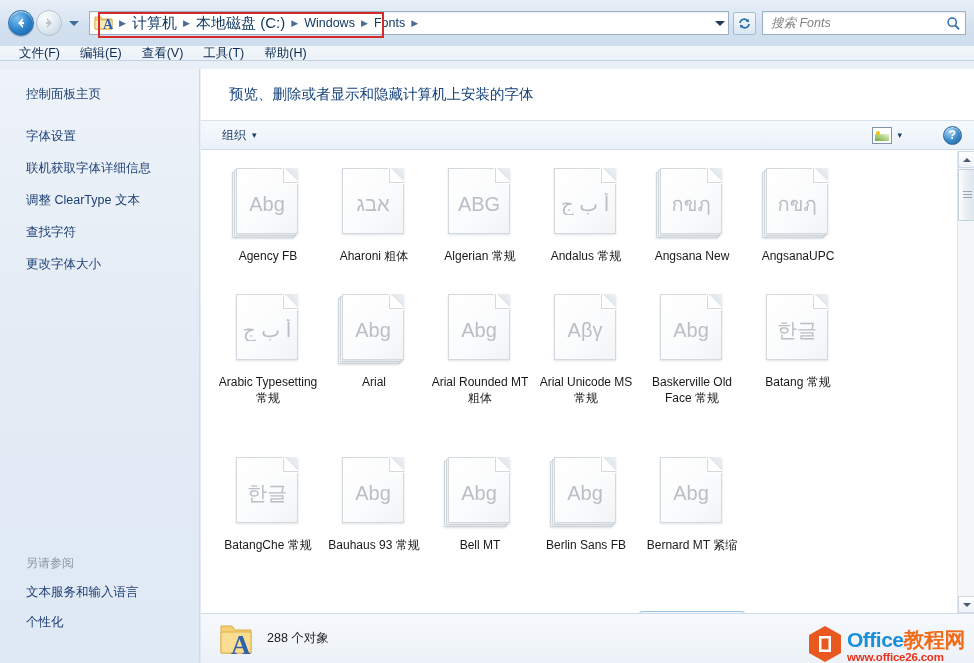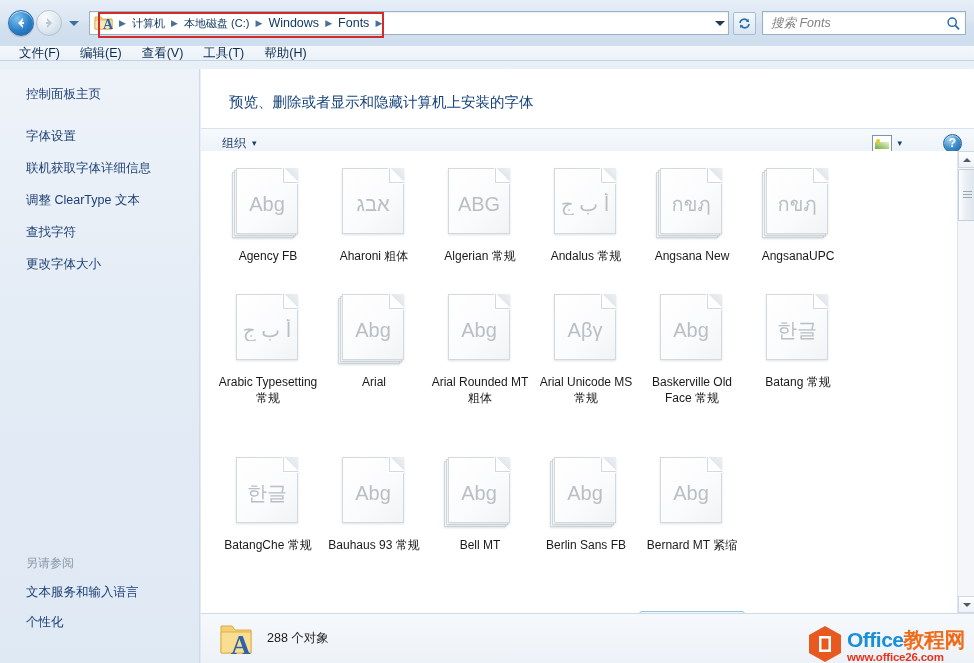--- a/index.html
+++ b/index.html
@@ -52,21 +52,21 @@
     flex: 1; height: 24px; margin-left: 6px; margin-right: 4px;
     background: #ffffff; border: 1px solid #9ab0c4;
     display: flex; align-items: center; position: relative;
     box-shadow: inset 0 1px 2px rgba(0,0,0,.08);
   }
   .addr-folder-icon { width: 22px; height: 20px; margin: 0 2px 0 3px; position: relative; flex: none; }
   .crumbs {
     display: flex; align-items: center; height: 22px; flex: 1;
     font-size: 12px; color: #14345c; overflow: hidden; white-space: nowrap;
   }
-  .crumb { padding: 0 4px; color: #123a63; font-size: 11px; }
+  .crumb { padding: 0 4px; color: #123a63; font-size: 15px; }
   .crumb.en { font-size: 12.5px; }
   .sep {
     width: 11px; text-align: center; color: #4a6f96; font-size: 9px; flex: none;
     line-height: 1;
   }
   .addr-drop {
     width: 17px; height: 22px; display: flex; align-items: center; justify-content: center;
     flex: none;
   }
   .addr-drop .tri-down { border-top-color: #23385a; }
@@ -124,21 +124,20 @@
 
   
   .main {
     position: absolute; left: 201px; top: 69px; width: 773px; height: 594px;
     background: #ffffff;
   }
   .main-header {
     height: 52px; background: #ffffff;
     display: flex; align-items: center; padding-left: 28px;
     border-bottom: 1px solid #d8e2ec;
-    margin-top: 8px;
   }
   .main-title { font-size: 14.5px; color: #14417a; }
 
   .toolbar {
     height: 29px;
     background: linear-gradient(to bottom, #f7fafd 0%, #eaf1f8 100%);
     border-bottom: 1px solid #cfdbe7;
     display: flex; align-items: center; padding: 0 6px 0 12px; gap: 20px;
   }
   .tb-btn {

